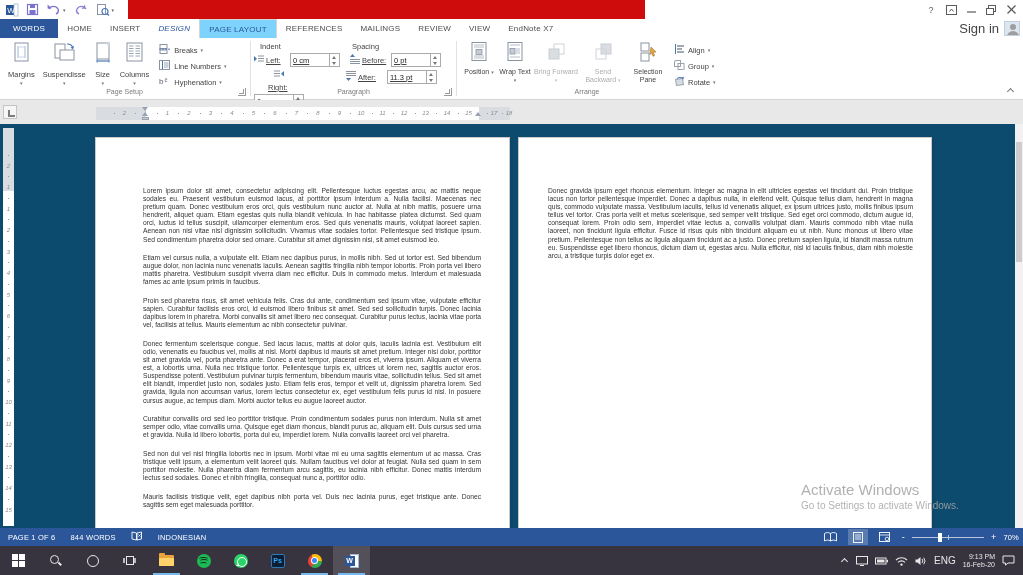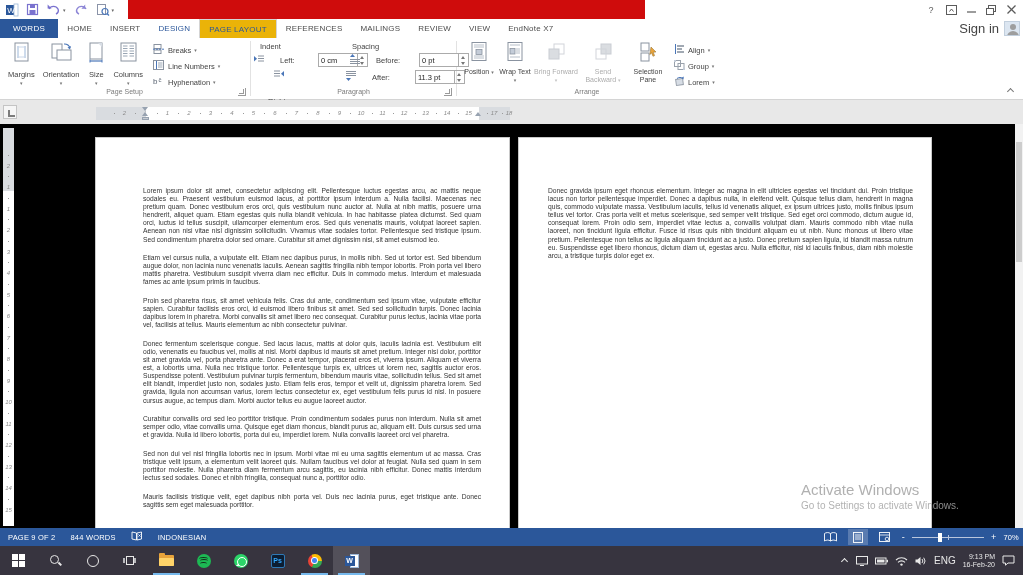--- a/index.html
+++ b/index.html
@@ -14,22 +14,22 @@
   .qat { position:absolute; left:0; top:0; height:19px; display:flex; align-items:center; gap:9px; padding-left:6px; z-index:2; }
   .qat svg { display:block; }
   .qat .mini-caret { font-size:5px; color:#666; margin-left:-6px; }
   .winctrls { position:absolute; right:2px; top:0; height:19px; display:flex; align-items:center; z-index:3; }
   .wbtn { width:20px; height:19px; display:flex; align-items:center; justify-content:center; color:#5b5b5b; font-size:9px; }
 
   
   .tabrow { position:relative; height:19px; background:#fff; display:flex; align-items:stretch; font-size:8px; }
   .file-tab { background:#2b579a; color:#fff; padding:0 13px; display:flex; align-items:center; letter-spacing:.3px; }
   .rtab { padding:0 9px; display:flex; align-items:center; color:#4c4c4c; letter-spacing:.2px; white-space:nowrap; }
-  .rtab.active { color:#2b579a; background:#eab308; border:1px solid #d4d4d4; border-bottom:none; }
-  .rtab.hover { color:#2b579a; }
+  .rtab.active { color:#2b579a; background:#7dd3fc; border:1px solid #d4d4d4; border-bottom:none; }
+  .rtab.hover { color:#2b579a;font-style:italic; }
   .signin { position:absolute; right:24px; top:0; height:19px; display:flex; align-items:center; font-size:13px; color:#444; }
   .avatar { position:absolute; right:3px; top:2px; width:16px; height:15px; background:#dce6f1; border:1px solid #c2cfdd; overflow:hidden; }
   .avatar i { position:absolute; left:5px; top:2px; width:6px; height:6px; border-radius:50%; background:#9e9e9e; }
   .avatar b { position:absolute; left:2px; top:9px; width:12px; height:8px; border-radius:6px 6px 0 0; background:#9e9e9e; }
 
   
   .ribbon { position:relative; height:62px; background:#fff; border-bottom:1px solid #d4d4d4; display:flex; }
   .rgroup { position:relative; height:100%; }
   .rgroup .rg-footer { position:absolute; left:0; right:0; bottom:1px; height:12px; font-size:7px; color:#7b7b7b; text-align:center; line-height:12px; }
   .launcher { position:absolute; right:3px; bottom:3px; width:8px; height:8px; border-right:1px solid #9a9a9a; border-bottom:1px solid #9a9a9a; }
@@ -40,21 +40,21 @@
   .bigbtn { display:flex; flex-direction:column; align-items:center; padding:2px 4px 0; color:#444; }
   .bigbtn .blabel { font-size:7.5px; margin-top:2px; white-space:nowrap; }
   .bigbtn .caret { font-size:5px; color:#777; margin-top:1px; }
   .smallcol { display:flex; flex-direction:column; justify-content:flex-start; gap:4px; padding:4px 0 0 6px; }
   .smallbtn { display:flex; align-items:center; gap:3px; color:#444; font-size:7.5px; white-space:nowrap; }
   .smallbtn .caret { font-size:5px; color:#777; }
 
   
   .pg-content { position:relative; width:202px; height:48px; font-size:7.5px; color:#444; }
   .pg-h { position:absolute; top:4px; }
-  .pg-row { position:absolute; display:flex; align-items:center; gap:16px; }
+  .pg-row { position:absolute; display:flex; align-items:center; gap:2px;text-decoration:underline; }
   .pg-lab { display:inline-block; }
   .spinwrap { display:flex; align-items:stretch; height:14px; }
   .spin-input { width:40px; height:14px; border:1px solid #ababab; font-size:7.5px; padding:0 2px; color:#222; font-family:"Liberation Sans",sans-serif; background:#fff; }
   .spinner { width:10px; border:1px solid #ababab; border-left:none; display:flex; flex-direction:column; }
   .spinner i { flex:1; position:relative; }
   .spinner i::before { content:""; position:absolute; left:2px; top:2px; border-left:2.5px solid transparent; border-right:2.5px solid transparent; }
   .spinner .up::before { border-bottom:3px solid #777; }
   .spinner .dn::before { border-top:3px solid #777; }
 
   
@@ -79,21 +79,21 @@
   .hcell { position:relative; width:21.5px; height:13px; flex:0 0 auto; }
   .hzone-r .hcell { width:15px; }
   .hcell::before { content:""; position:absolute; left:50%; top:6px; width:1px; height:1px; background:#9a9a9a; }
   .hnum { position:absolute; right:0; top:3px; transform:translateX(50%); font-size:6px; color:#8b8b8b; }
   .ind-first { position:absolute; left:46px; top:0; border-left:3.5px solid transparent; border-right:3.5px solid transparent; border-top:4px solid #97a2b0; }
   .ind-hang { position:absolute; left:46px; top:5px; border-left:3.5px solid transparent; border-right:3.5px solid transparent; border-bottom:4px solid #97a2b0; }
   .ind-box { position:absolute; left:46px; top:9.5px; width:7px; height:3px; background:#c7ccd3; border:1px solid #97a2b0; }
   .ind-right { position:absolute; left:379px; top:5px; border-left:3.5px solid transparent; border-right:3.5px solid transparent; border-bottom:4px solid #97a2b0; }
 
   
-  .docarea { position:relative; height:404px; background:#000000; overflow:hidden; }
+  .docarea { position:relative; height:404px; background:#0c4a6e; overflow:hidden; }
   .vruler { position:absolute; left:3px; top:4px; width:11px; height:398px; background:#fff; overflow:hidden; }
   .vmargin { position:absolute; left:0; top:0; width:11px; height:63px; background:#d9dce0; }
   .vcells { position:absolute; left:0; top:16px; width:11px; display:flex; flex-direction:column; }
   .vcell { position:relative; height:21.5px; }
   .vcell::before { content:""; position:absolute; left:5px; top:50%; width:1px; height:1px; background:#9a9a9a; }
   .vnum { position:absolute; left:0; right:0; bottom:0; transform:translateY(50%); text-align:center; font-size:6px; color:#8b8b8b; }
   .page { position:absolute; top:14px; background:#fff; box-shadow:0 0 0 1px #c9c9c9, 2px 2px 3px rgba(0,0,0,.10); }
   .page1 { left:96px; width:413px; height:560px; padding:49px 28px 0 47px; }
   .page2 { left:519px; width:412px; height:560px; padding:49px 18px 0 29px; }
   .para { font-size:6.7px; line-height:8.1px; color:#333; text-align:justify; margin-bottom:10.5px; }
@@ -266,21 +266,21 @@
           <span class="blabel">Margins</span>
           <span class="caret">▾</span>
         </div>
         <div class="bigbtn">
           <span><svg width="22" height="22">
                 <rect x="2" y="2" width="10" height="14" fill="#fff" stroke="#8a93a0" stroke-width="1"></rect>
                 <rect x="7" y="8" width="14" height="10" fill="#fff" stroke="#8a93a0" stroke-width="1"></rect>
                 <path d="M14 2 a6 6 0 0 1 6 4" fill="none" stroke="#4a76b8" stroke-width="1.2"></path>
                 <path d="M21 4 L20 7.5 L17.5 5.5 Z" fill="#4a76b8"></path>
               </svg></span>
-          <span class="blabel">Orientation</span>
+          <span class="blabel">Suspendisse</span>
           <span class="caret">▾</span>
         </div>
         <div class="bigbtn">
           <span><svg width="18" height="22">
                 <rect x="3" y="1" width="12" height="16" fill="#fff" stroke="#8a93a0" stroke-width="1"></rect>
                 <path d="M11 1 L15 5 L15 1 Z" fill="#d7dde5"></path>
                 <line x1="3" y1="19" x2="15" y2="19" stroke="#4a76b8" stroke-width="1.2"></line>
                 <line x1="3" y1="17.5" x2="3" y2="20.5" stroke="#4a76b8" stroke-width="1"></line>
                 <line x1="15" y1="17.5" x2="15" y2="20.5" stroke="#4a76b8" stroke-width="1"></line>
               </svg></span>
@@ -499,21 +499,21 @@
                 </svg></span>
             <span>Group</span>
             <span class="caret">▾</span>
           </div>
           <div class="sbtn">
             <span><svg width="11" height="10">
                   <rect x="2" y="3" width="7" height="6" fill="#d7dde5" stroke="#9aa2ac" stroke-width="1" transform="rotate(-8 5.5 6)"></rect>
                   <path d="M3 2.5 a4 3 0 0 1 6 0" fill="none" stroke="#4a76b8" stroke-width="1"></path>
                   <path d="M9.8 0.5 L9.5 3.5 L7.2 2 Z" fill="#4a76b8"></path>
                 </svg></span>
-            <span>Lorem</span>
+            <span>Rotate</span>
             <span class="caret">▾</span>
           </div>
         </div>
       </div>
       <div class="rg-footer">Arrange</div>
     </div>
 
     <span class="collapse-ribbon"></span>
   </div>
 
@@ -677,21 +677,21 @@
       <div class="wm2">Go to Settings to activate Windows.</div>
     </div>
 
     <div class="vscroll">
         <span class="vthumb"></span>
       </div>
   </div>
 
   <div class="statusbar">
     <div class="sb-left">
-      <span>PAGE 9 OF 2</span>
+      <span>PAGE 1 OF 6</span>
       <span>844 WORDS</span>
       <span>
         <svg width="12" height="10">
             <path d="M1 1 L5.5 2 L5.5 9 L1 8 Z" fill="none" stroke="#fff" stroke-width="0.9"></path>
             <path d="M10.5 1 L6 2 L6 9 L10.5 8 Z" fill="none" stroke="#fff" stroke-width="0.9"></path>
             <line x1="7.5" y1="3.5" x2="9.5" y2="5.5" stroke="#fff" stroke-width="0.9"></line>
             <line x1="9.5" y1="3.5" x2="7.5" y2="5.5" stroke="#fff" stroke-width="0.9"></line>
           </svg>
       </span>
       <span>INDONESIAN</span>

